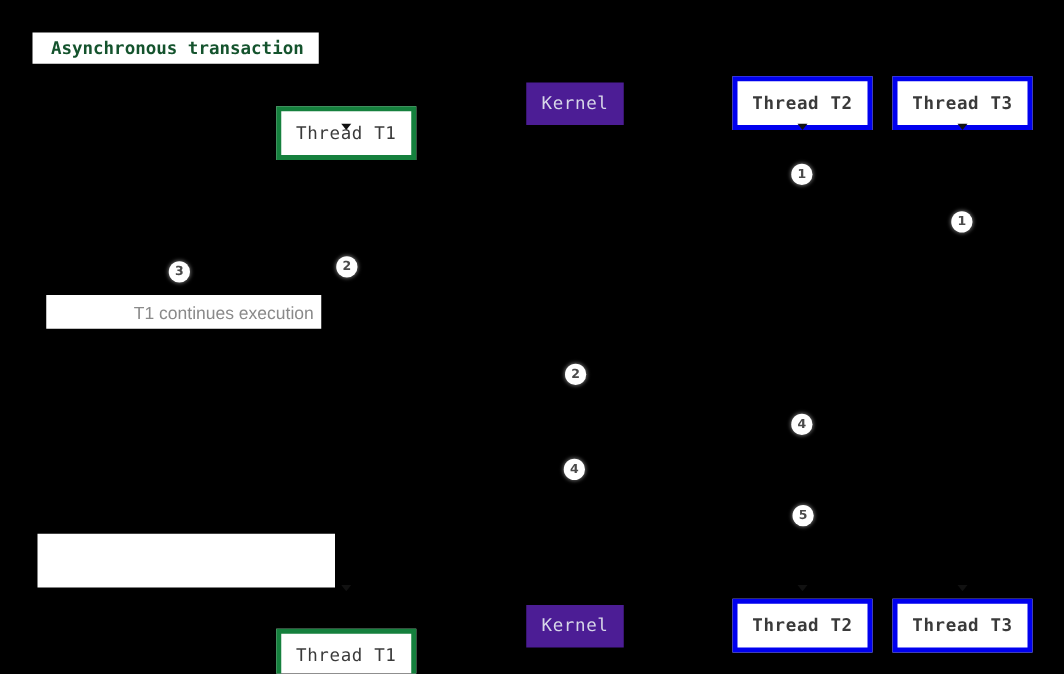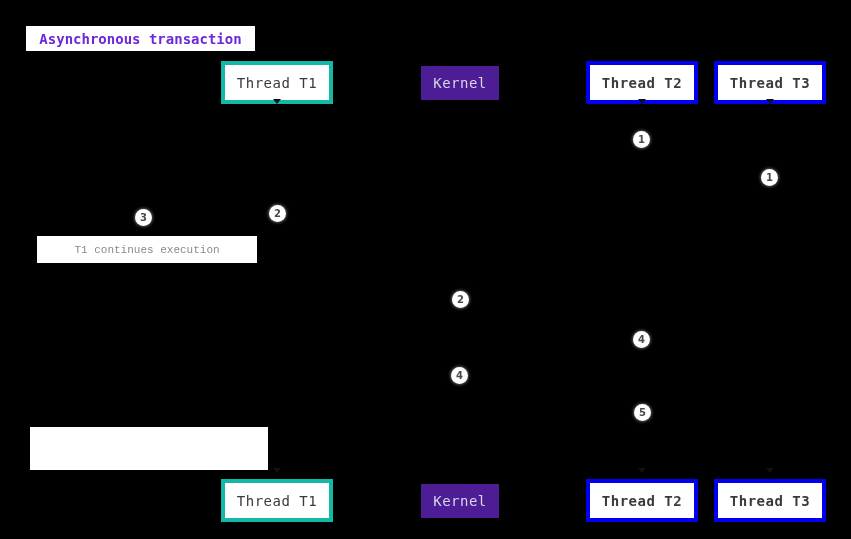--- a/index.html
+++ b/index.html
@@ -24,52 +24,53 @@
     box-sizing: border-box;
     display: flex;
     align-items: center;
     justify-content: center;
     white-space: pre;
   }
 
   
   .title-box {
     background: #ffffff;
-    color: #6d28d9;
+    color: #14532d;
     font-size: 14px;
     font-weight: 700;
     letter-spacing: 0px;
-    padding: 2px 22px;
-    justify-content: center;
+    padding: 2px 12px;
+    justify-content: flex-end;
     font-family: "DejaVu Sans Mono", "Liberation Mono", monospace;
   }
 
   .note-box {
     background: #ffffff;
     color: #8a8a8a;
-    font-size: 11px;
+    font-size: 14px;
     padding: 2px 6px;
-    justify-content: center;
-    font-family: Liberation Mono, monospace;
+    justify-content: flex-end;
+    font-family: Liberation Sans, sans-serif;
   }
 
   .blank-box {
     background: #ffffff;
   }
 
   
   .lifeline-box {
     background: #ffffff;
     font-size: 14px;
     color: #3a3a3a;
     font-family: "DejaVu Sans Mono", "Liberation Mono", monospace;
     letter-spacing: 0.5px;
   }
   .lifeline-box.red {
-    border: 4px solid #14b8a6;
+    border: 4px solid #15803d;
+    margin-top: 24px;
   }
   .lifeline-box.blue {
     border: 4px solid #0000ee;
     font-weight: bold;
   }
   .lifeline-box.filled-blue {
     background: #4c1d95;
     border: none;
     color: #d7d7e8;
   }

